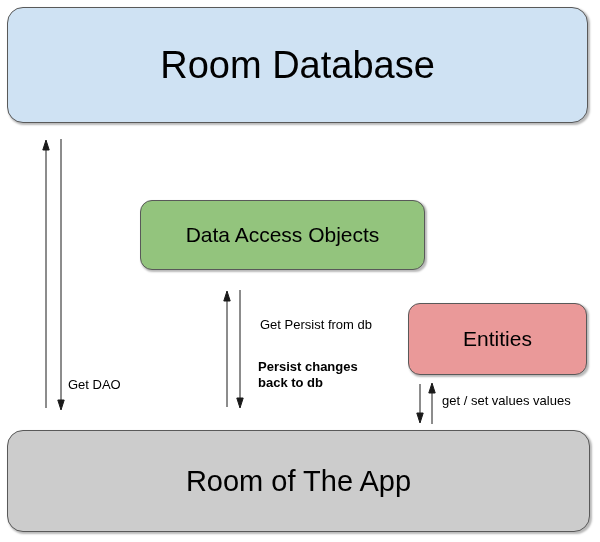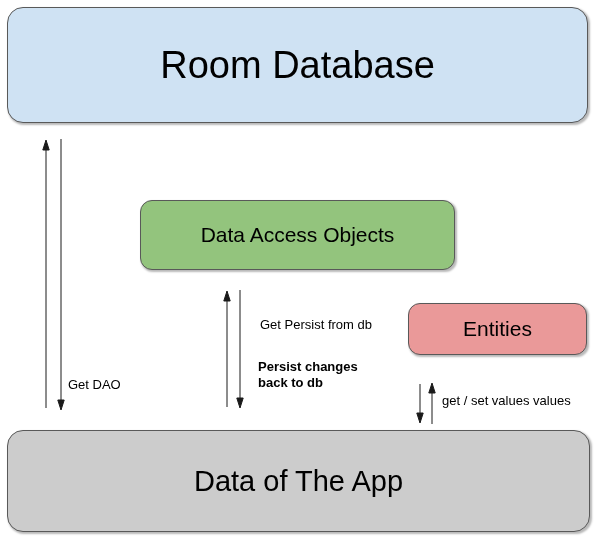--- a/index.html
+++ b/index.html
@@ -27,27 +27,27 @@
     text-align: center;
   }
   .box-room {
     left: 7px; top: 7px;
     width: 581px; height: 116px;
     border-radius: 16px;
     font-size: 38px;
   }
   .box-dao {
     left: 140px; top: 200px;
-    width: 315px; height: 70px;
+    width: 285px; height: 70px;
     border-radius: 12px;
     font-size: 21px;
   }
   .box-entities {
     left: 408px; top: 303px;
-    width: 179px; height: 52px;
+    width: 179px; height: 72px;
     border-radius: 12px;
     font-size: 21px;
     text-align: right;
   }
   .box-rest {
     left: 7px; top: 430px;
     width: 583px; height: 102px;
     border-radius: 16px;
     font-size: 29px;
   }
@@ -85,21 +85,21 @@
 
   <div class="box box-dao" style="background-color: rgb(147, 196, 125);">
     <span>Data Access Objects</span>
   </div>
 
   <div class="box box-entities" style="background-color: rgb(234, 153, 153);">
     <span>Entities</span>
   </div>
 
   <div class="box box-rest" style="background-color: rgb(204, 204, 204);">
-    <span>Data of The App</span>
+    <span>Room of The App</span>
   </div>
 
   <svg class="arrows-svg" viewBox="0 0 600 542" xmlns="http://www.w3.org/2000/svg">
     <g stroke="#1a1a1a" stroke-width="1" fill="#1a1a1a">
 
       <g>
         <line x1="46" y1="408" x2="46" y2="149"></line>
         <polygon points="46,140 42.8,150 49.2,150"></polygon>
       </g>
       <g>

